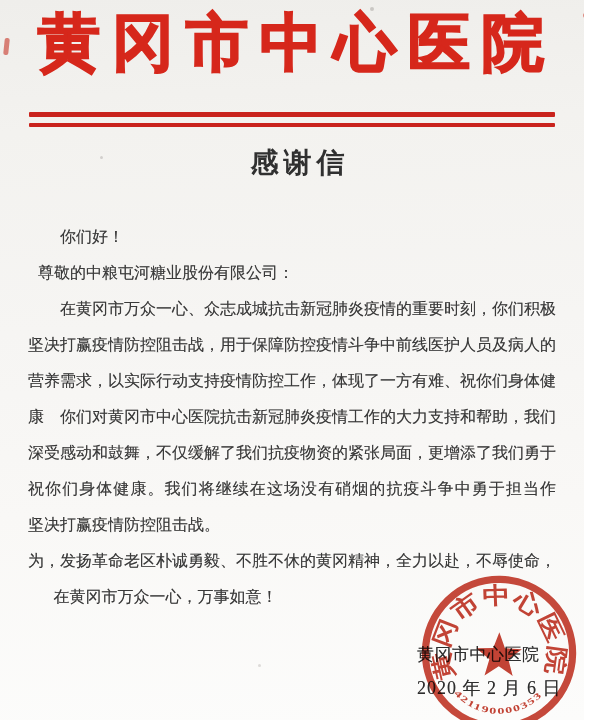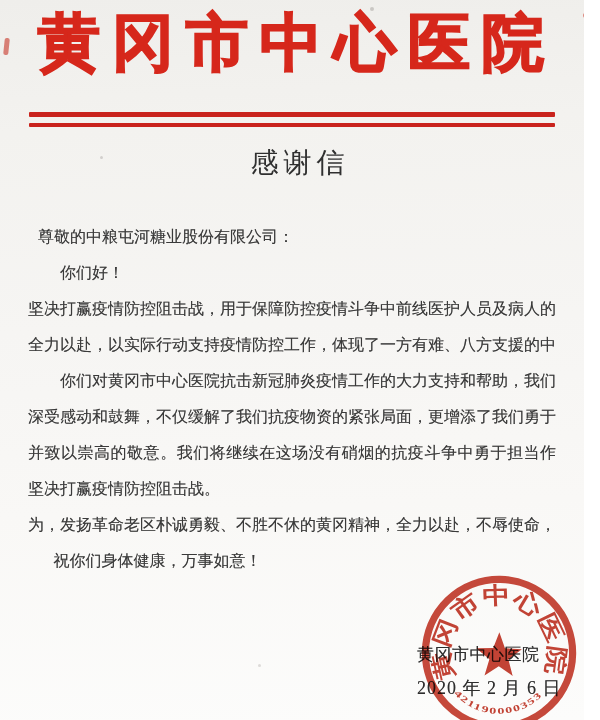--- a/index.html
+++ b/index.html
@@ -14,21 +14,21 @@
     color:#d6271b;letter-spacing:12px;padding-left:10px;
     -webkit-text-stroke:2px #d6271b;
     text-shadow:0 0 1px rgba(214,39,27,.55);
     font-family:"Liberation Serif","DejaVu Serif",serif;
   }
   .rule{margin:34px 29px 0;}
   .rule-thick{height:5px;background:#c9231d;border-radius:1px;}
   .rule-thin{height:4px;background:#c9231d;margin-top:6px;border-radius:1px;}
   .letter-title{
     margin:20px 0 8px;text-align:center;font-size:28px;line-height:31px;
-    font-weight:400;color:#303030;letter-spacing:5px;padding-left:16px;
+    font-weight:700;color:#303030;letter-spacing:5px;padding-left:16px;
   }
   .letter-body{margin:41px 28px 0;color:#3a3a3a;font-size:16px;}
   .ln{height:36px;line-height:36px;white-space:nowrap;text-shadow:0 0 .6px rgba(58,58,58,.5);}
   .ln.ind{text-indent:2em;}
   .ln.ind-sm{text-indent:1.6em;}
   .ln.salutation{padding-left:10px;}
   .ln.fill{white-space:normal;text-align:justify;text-align-last:justify;}
   .sig-name{
     position:absolute;left:417px;top:643px;font-size:17px;color:#2e2e2e;
     letter-spacing:.5px;z-index:1;text-shadow:0 0 .6px rgba(46,46,46,.5);
@@ -60,30 +60,31 @@
   </header>
 
   <div class="rule">
     <div class="rule-thick"></div>
     <div class="rule-thin"></div>
   </div>
 
   <h2 class="letter-title">感谢信</h2>
 
   <div class="letter-body">
+    <div class="ln ind">你们好！</div>
     <div class="ln salutation">尊敬的中粮屯河糖业股份有限公司：</div>
-    <div class="ln ind">你们好！</div>
+    <div class="ln ind fill">在黄冈市万众一心、众志成城抗击新冠肺炎疫情的重要时刻，你们积极</div>
     <div class="ln fill">坚决打赢疫情防控阻击战，用于保障防控疫情斗争中前线医护人员及病人的</div>
-    <div class="ln fill">全力以赴，以实际行动支持疫情防控工作，体现了一方有难、八方支援的中</div>
+    <div class="ln fill">营养需求，以实际行动支持疫情防控工作，体现了一方有难、祝你们身体健康</div>
     <div class="ln ind fill">你们对黄冈市中心医院抗击新冠肺炎疫情工作的大力支持和帮助，我们</div>
     <div class="ln fill">深受感动和鼓舞，不仅缓解了我们抗疫物资的紧张局面，更增添了我们勇于</div>
-    <div class="ln fill">并致以崇高的敬意。我们将继续在这场没有硝烟的抗疫斗争中勇于担当作</div>
+    <div class="ln fill">祝你们身体健康。我们将继续在这场没有硝烟的抗疫斗争中勇于担当作</div>
     <div class="ln">坚决打赢疫情防控阻击战。</div>
     <div class="ln fill">为，发扬革命老区朴诚勇毅、不胜不休的黄冈精神，全力以赴，不辱使命，</div>
-    <div class="ln ind-sm">祝你们身体健康，万事如意！</div>
+    <div class="ln ind-sm">在黄冈市万众一心，万事如意！</div>
   </div>
 
   <div class="sig-name">黄冈市中心医院</div>
   <div class="sig-date">2020 年 2 月 6 日</div>
 
   <svg class="seal" viewBox="0 0 200 200" aria-hidden="true">
     <circle cx="100" cy="100" r="92" fill="none" stroke="#c43a2b" stroke-width="9"></circle>
     <path id="sealTopArc" d="M 46.3 131 A 62 62 0 1 1 153.7 131" fill="none"></path>
     <text font-size="29" letter-spacing="1">
       <textPath href="#sealTopArc" startOffset="0" textLength="252" lengthAdjust="spacingAndGlyphs">黄冈市中心医院</textPath>

